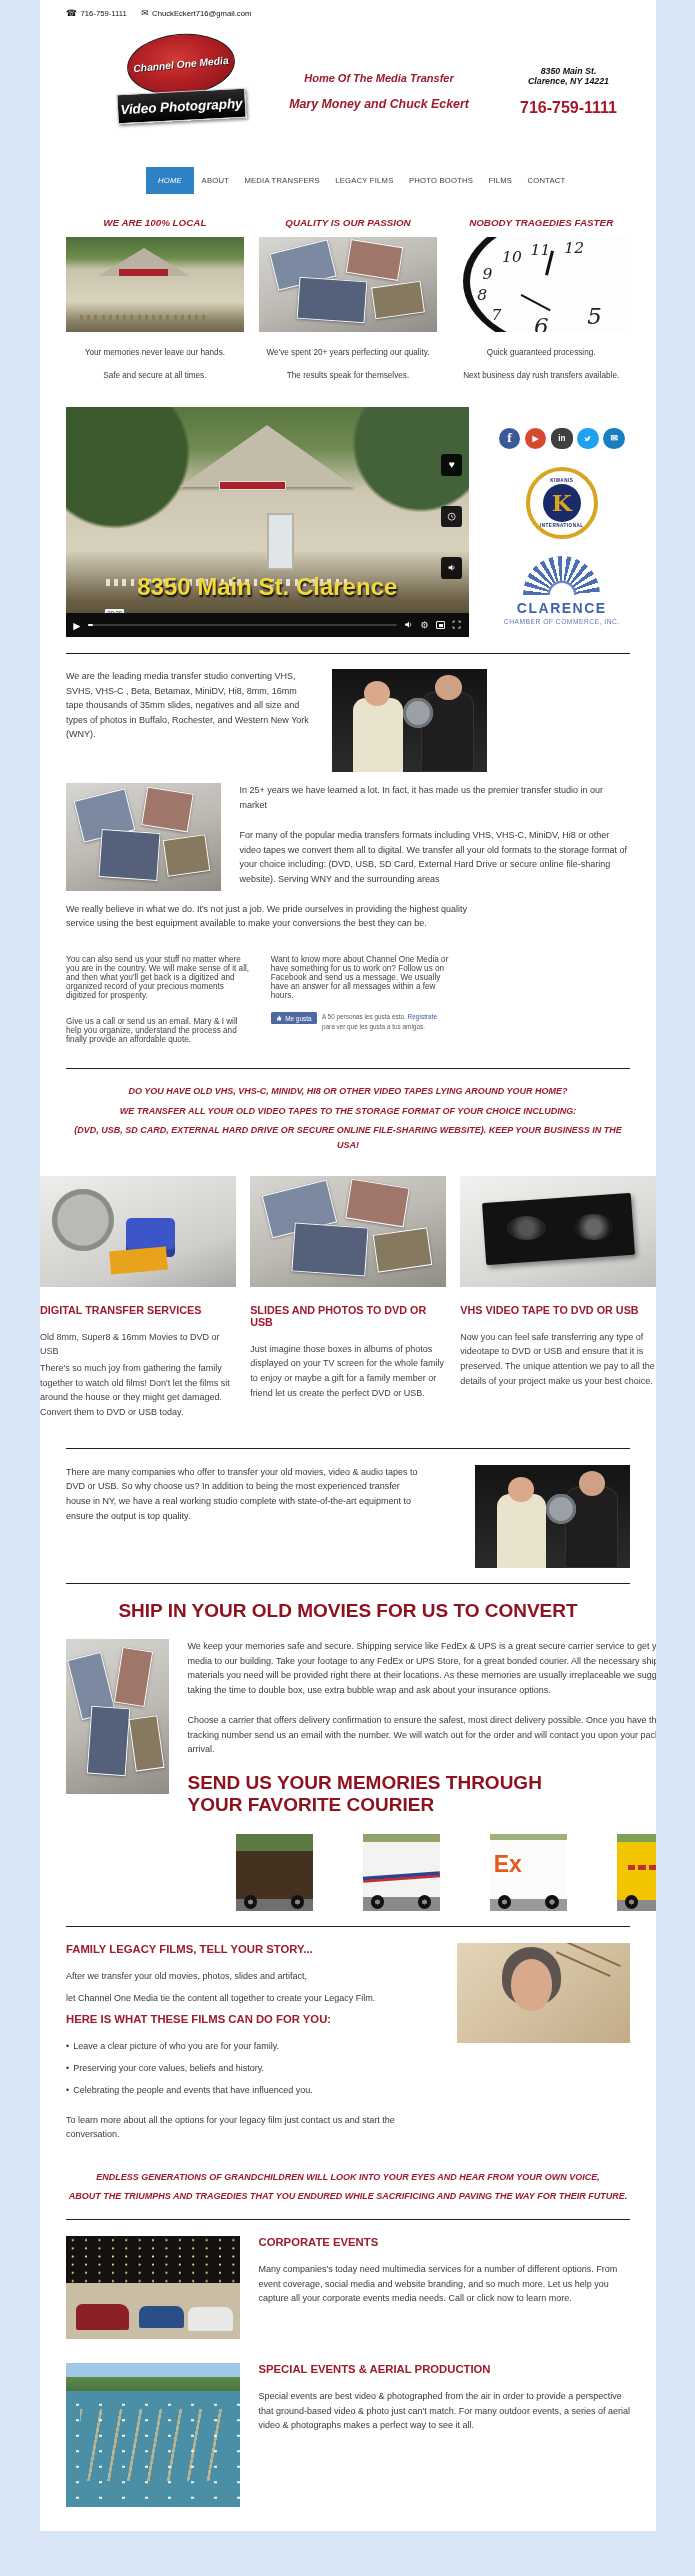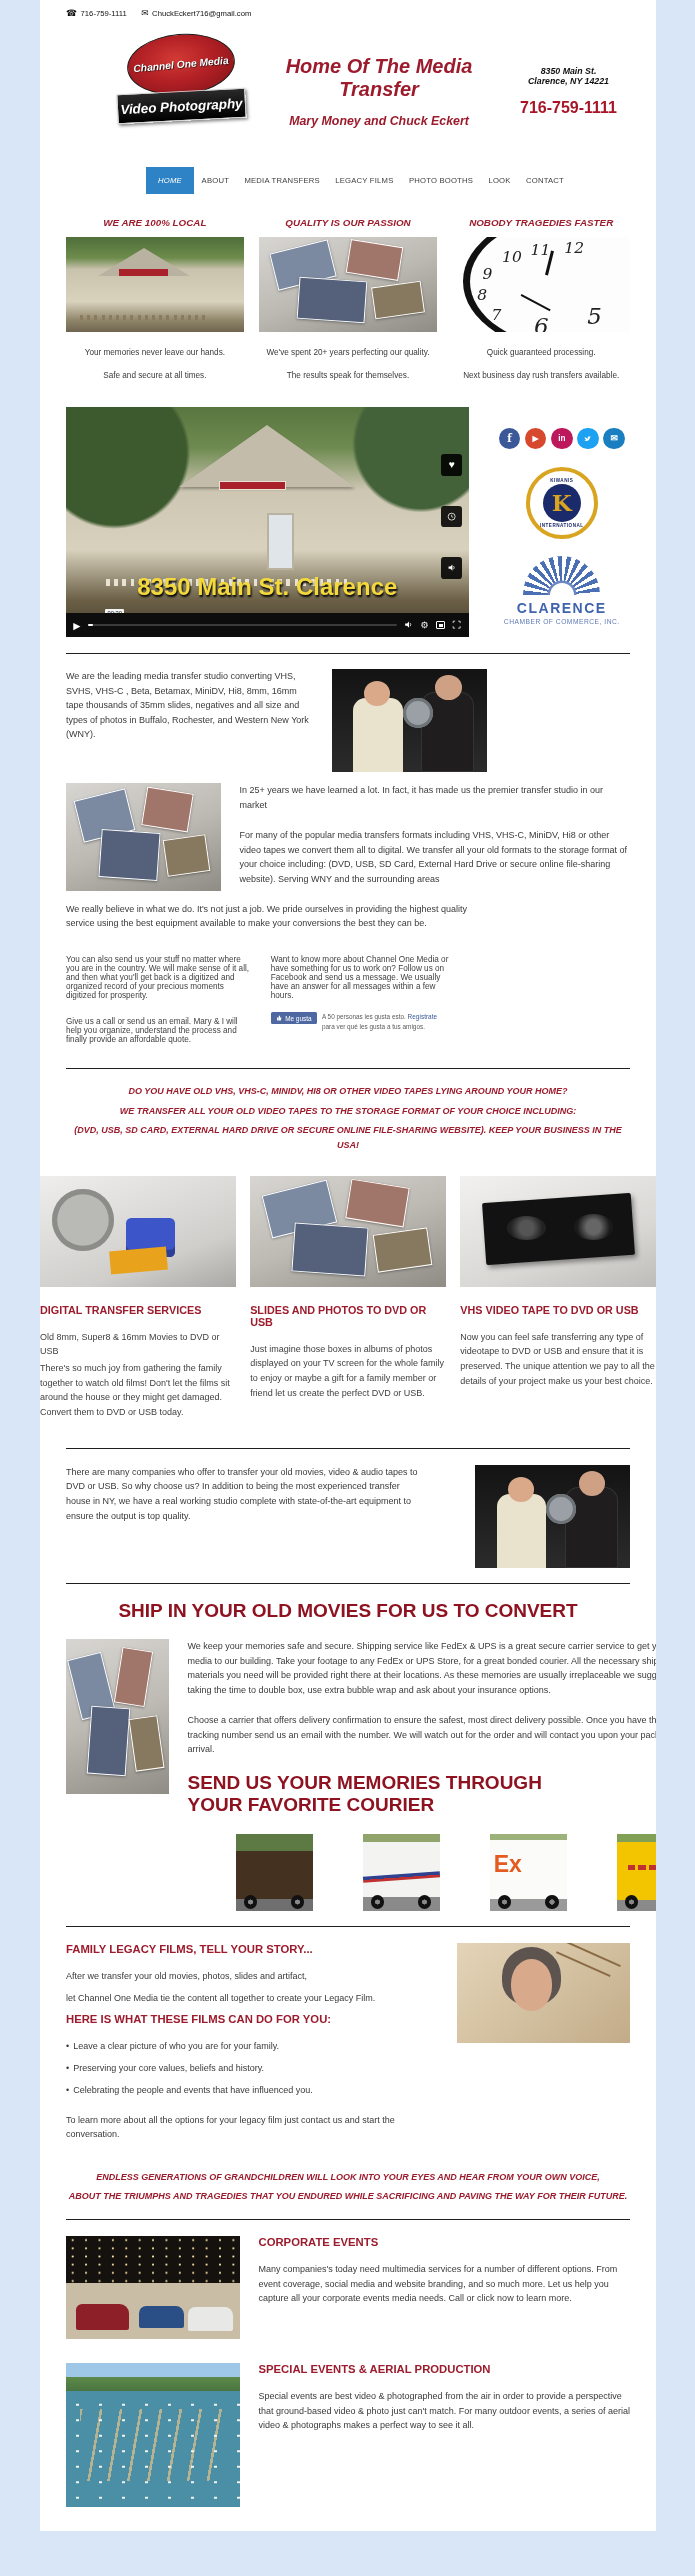--- a/index.html
+++ b/index.html
@@ -34,21 +34,21 @@
   }
   .logo-box {
     position:absolute; top:61px; left:0; width:129px; height:30px;
     background:linear-gradient(180deg,#2a2a2a,#000);
     border:1px solid #cfcfcf; box-shadow:1.5px 2.1px 3.1px rgba(0,0,0,.45);
     transform:rotate(-3deg);
     display:flex; align-items:center; justify-content:center;
     color:#fff; font-style:italic; font-weight:bold; font-size:13.4px;
   }
   .head-center { flex:1; text-align:center; color:#9c1b2c; }
-  .tag1 { font-size:20px; font-weight:bold; font-style:italic; }
+  .tag1 { font-size:11px; font-weight:bold; font-style:italic; }
   .tag2 { font-size:12.4px; font-weight:bold; font-style:italic; margin-top:13.4px; }
   .head-right { text-align:center; flex:none; width:113px; }
   .addr1, .addr2 { font-size:8.8px; font-weight:bold; font-style:italic; color:#111; }
   .phone-big { margin-top:13.4px; font-size:16px; font-weight:bold; color:#a81526; }
 
   
   .nav { display:flex; margin-left:106px; }
   .nav-item {
     padding:8.8px 7.7px; font-size:7.7px; color:#3d3d3d; cursor:pointer;
     letter-spacing:0.2px; text-decoration:none; display:block;
@@ -105,21 +105,21 @@
   .v-time { position:absolute; left:39px; bottom:19.6px; background:#f5f5f5; color:#111; font-size:5.7px; padding:1px 2.6px; border-radius:1px; }
   .v-ico { color:#fff; font-size:8.8px; cursor:pointer; display:flex; align-items:center; }
   .pip-ico { width:9.3px; height:7.2px; border:1px solid #fff; border-radius:1px; position:relative; }
   .pip-ico::after { content:""; position:absolute; right:0.5px; bottom:0.5px; width:4.1px; height:3.1px; background:#fff; }
 
   .vr-col { width:139px; display:flex; flex-direction:column; align-items:center; padding-top:20.6px; gap:17.5px; }
   .social { display:flex; gap:4.6px; }
   .s-ico { width:21.6px; height:21.6px; border-radius:50%; color:#fff; display:flex; align-items:center; justify-content:center; font-weight:bold; font-size:10.3px; cursor:pointer; font-family:"DejaVu Serif", serif; }
   .s-fb { background:#3b5998; }
   .s-yt { background:#d6492f; font-family:"Liberation Sans",sans-serif; font-size:7.7px; }
-  .s-li { background:#be185d; font-size:8.2px; font-family:"Liberation Sans",sans-serif; }
+  .s-li { background:#404040; font-size:8.2px; font-family:"Liberation Sans",sans-serif;border-radius:9px; }
   .s-tw { background:#1da1f2; }
   .s-em { background:#1a7fc1; font-size:8.8px; }
   .kiwanis { width:72px; height:72px; border-radius:50%; border:4.6px solid #d9a520; background:#fff; display:flex; flex-direction:column; align-items:center; justify-content:center; gap:1px; }
   .kiw-txt { font-size:4.6px; color:#1b2a6b; font-weight:bold; letter-spacing:0.5px; }
   .kiw-core { width:38px; height:38px; border-radius:50%; background:#1b2a6b; color:#d9a520; display:flex; align-items:center; justify-content:center; font-size:23px; font-weight:bold; font-family:"DejaVu Serif", serif; }
   .chamber { text-align:center; }
   .cham-arc { width:77px; height:39px; margin:0 auto; border-radius:77px 77px 0 0; overflow:hidden; position:relative;
       background:repeating-conic-gradient(from -90deg at 50% 100%, #4a6fb5 0deg 7deg, #ffffff 7deg 14deg); }
   .cham-arc::after { content:""; position:absolute; left:50%; bottom:-11.3px; width:24px; height:24px; margin-left:-12px; border-radius:50%; background:#fff; box-shadow:0 0 0 2.6px #6c87c2; }
   .cham-name { color:#3f63ad; font-size:14px; font-weight:bold; letter-spacing:1.5px; margin-top:5.2px; }
@@ -244,21 +244,21 @@
       <div class="phone-big">716-759-1111</div>
     </div>
   </header>
 
   <nav class="nav">
     <a class="nav-item active">HOME</a>
     <a class="nav-item">ABOUT</a>
     <a class="nav-item">MEDIA TRANSFERS</a>
     <a class="nav-item">LEGACY FILMS</a>
     <a class="nav-item">PHOTO BOOTHS</a>
-    <a class="nav-item">LOOK</a>
+    <a class="nav-item">FILMS</a>
     <a class="nav-item">CONTACT</a>
   </nav>
 
   <section class="features">
     <div class="fcol">
       <h3 class="ftitle">WE ARE 100% LOCAL</h3>
       <div class="photo f-photo house-photo">
         <span class="roof"></span>
           <span class="sign"></span>
           <span class="rail"></span>

